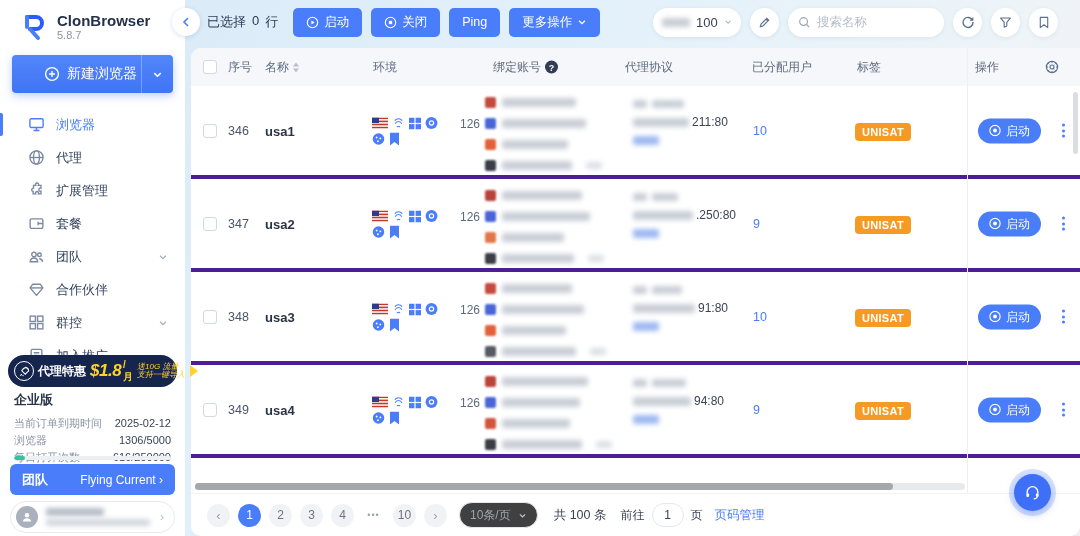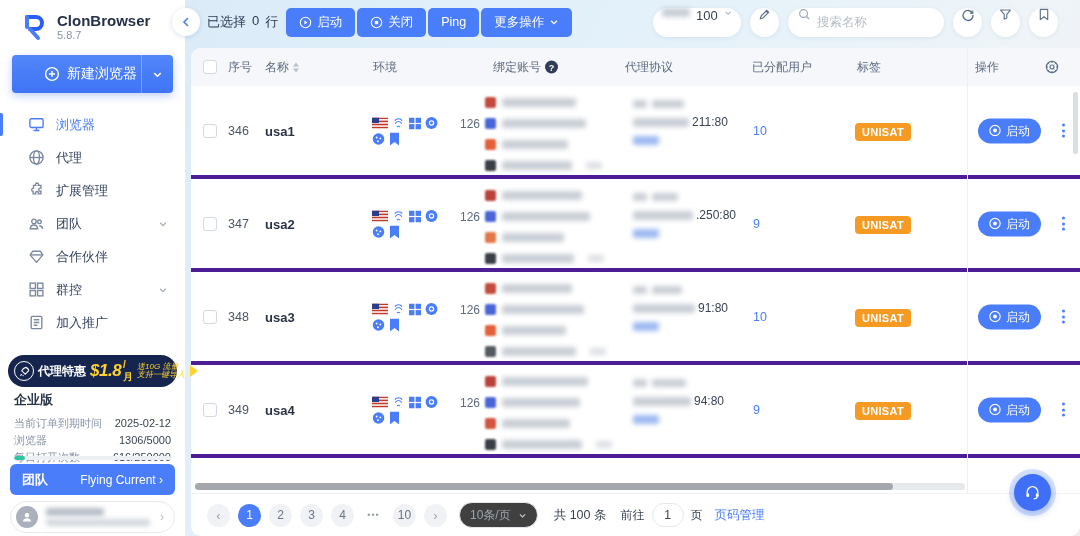--- a/index.html
+++ b/index.html
@@ -53,26 +53,26 @@
     display:flex; align-items:center; gap:8px; padding:0 10px 0 5px; cursor:pointer; background:#fff; }
   .avatar { width:22px; height:22px; border-radius:50%; background:#aab1bc; display:flex; align-items:center; justify-content:center; color:#fff; flex:none; }
   .user-lines { flex:1; display:flex; flex-direction:column; gap:3px; }
   .user-card .uchev { color:#b9c0ca; font-size:12px; }
 
   .collapse-btn { position:absolute; left:172px; top:8px; width:28px; height:28px; border-radius:50%; background:#fff;
     box-shadow:0 1px 5px rgba(40,80,140,.18); display:flex; align-items:center; justify-content:center; color:#4a7df9; z-index:6; cursor:pointer; }
 
   
   .content { position:absolute; left:185px; top:0; right:0; height:536px; }
-  .topbar { height:48px; display:flex; align-items:center; padding:0 22px 4px 22px; gap:2px; }
+  .topbar { height:48px; display:flex; align-items:center; padding:0 22px 4px 22px; gap:9px; }
   .sel-text { font-size:13px; color:#2b3a55; display:flex; gap:6px; margin-right:6px; white-space:nowrap; }
   .tb-btn { height:29px; border:none; border-radius:5px; background:#4a7df9; color:#fff; font-size:12.5px;
     display:flex; align-items:center; gap:5px; padding:0 13px; cursor:pointer; font-family:inherit; }
   .right-cluster { margin-left:auto; display:flex; align-items:center; gap:9px; }
-  .pill { background:#fff; border-radius:15px; height:29px; display:flex; box-shadow:0 1px 4px rgba(80,120,160,.12); }
+  .pill { background:#fff; border-radius:15px; height:29px; display:flex; align-items:center; box-shadow:0 1px 4px rgba(80,120,160,.12); }
   .group-pill { width:88px; padding:0 9px; gap:6px; cursor:pointer; }
   .group-val { font-size:13px; color:#3a4354; }
   .circle-btn { width:29px; height:29px; border-radius:50%; justify-content:center; color:#5b708c; cursor:pointer; flex:none; }
   .search-pill { width:156px; padding:0 10px; gap:6px; color:#9aa6b5; }
   .search-pill input { border:none; outline:none; width:110px; font-size:12.5px; font-family:inherit; color:#3a4354; background:transparent; }
   .search-pill input::placeholder { color:#b4bcc8; }
 
   
   .card { position:absolute; left:6px; top:48px; right:0; bottom:43px; background:#fff; border-top-left-radius:10px; overflow:hidden; }
   .thead { position:relative; height:38px; background:#f5f7fa; font-size:12px; color:#5d6b80; }
@@ -189,20 +189,29 @@
         </span>
         <span>代理</span>
       </div>
       <div class="nav-item">
         <span class="nav-icon">
           <svg width="17" height="17" viewBox="0 0 16 16" fill="none" stroke="currentColor" stroke-width="1.3">
               <path d="M5.2 3.2h2a1.5 1.5 0 1 1 2.6 0h2.4v2.6a1.5 1.5 0 1 0 0 2.8v2.6H9.8a1.5 1.5 0 1 0-2.6 0H4.8v-2.4a1.5 1.5 0 1 1 .4-3z"></path>
             </svg>
         </span>
         <span>扩展管理</span>
+      </div>
+      <div class="nav-item">
+        <span class="nav-icon">
+          <svg width="17" height="17" viewBox="0 0 16 16" fill="none" stroke="currentColor" stroke-width="1.3">
+              <rect x="2" y="3.6" width="12" height="9" rx="1.4"></rect>
+              <path d="M9.5 8h4.5M9.5 6.4v3.2"></path>
+            </svg>
+        </span>
+        <span>套餐</span>
       </div>
       <div class="nav-item">
         <span class="nav-icon">
           <svg width="17" height="17" viewBox="0 0 16 16" fill="none" stroke="currentColor" stroke-width="1.3">
               <circle cx="5.6" cy="6" r="2.1"></circle>
               <circle cx="10.8" cy="6.4" r="1.7"></circle>
               <path d="M2 13c.4-2.4 1.8-3.6 3.6-3.6S8.8 10.6 9.2 13zM10.6 10.1c1.6.1 2.8 1.1 3.2 2.9"></path>
             </svg>
         </span>
         <span>团队</span>

